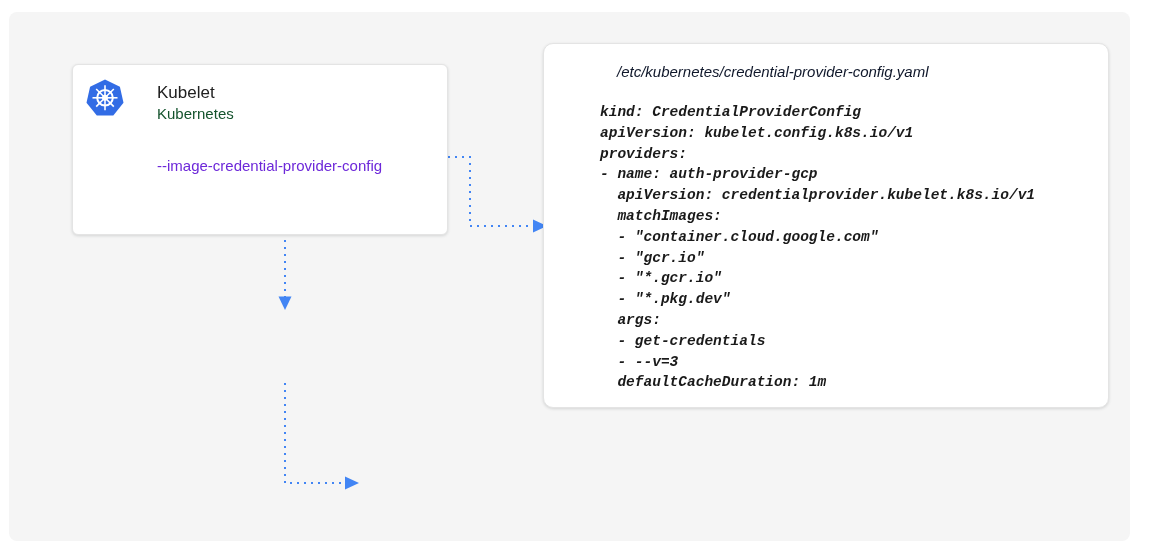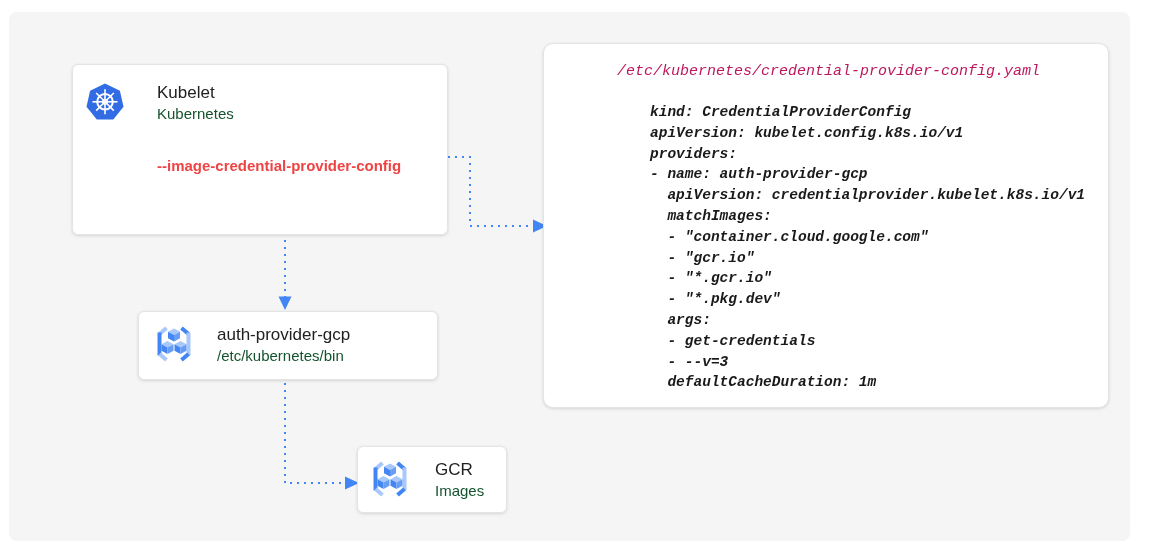--- a/index.html
+++ b/index.html
@@ -18,40 +18,40 @@
   .card{
     position:absolute;background:#FFFFFF;box-sizing:border-box;
     border:1px solid #E4E4E4;border-radius:6px;
     box-shadow:0 1px 3px rgba(60,64,67,0.18);
   }
   #card-kubelet{left:72px;top:64px;width:376px;height:171px;}
   #card-config{left:543px;top:43px;width:566px;height:365px;border-radius:10px;}
   #card-auth{left:138px;top:311px;width:300px;height:69px;}
   #card-gcr{left:357px;top:446px;width:150px;height:67px;}
 
-  .head{display:flex;align-items:center;}
+  .head{display:flex;align-items:flex-start;}
   #card-kubelet .head{padding:14px 0 0 13px;}
   #card-kubelet .icon{width:38px;height:38px;margin-right:33px;}
   #card-auth .head{padding:9px 0 0 14px;}
   #card-auth .icon{width:42px;height:42px;margin-right:22px;}
   #card-gcr .head{padding:9px 0 0 11px;}
   #card-gcr .icon{width:42px;height:42px;margin-right:24px;}
   .icon{flex:none;display:block;}
   .txt{padding-top:3px;}
   .t-title{font-size:17px;line-height:21px;color:#212121;}
   .t-sub{font-size:15px;line-height:21px;color:#14532d;}
-  .flags{margin:31px 0 0 84px;font-size:15px;line-height:22px;color:#ef4444;font-weight:bold;}
+  .flags{margin:31px 0 0 84px;font-size:15px;line-height:22px;color:#6d28d9;}
 
   .code-path{
     margin:17px 0 8px 73px;
-    font-family:Liberation Mono, monospace;font-style:italic;
-    font-size:15px;line-height:22px;color:#be185d;white-space:pre;
+    font-family:Liberation Sans, sans-serif;font-style:italic;
+    font-size:15px;line-height:22px;color:#0f172a;white-space:pre;
   }
   pre.code{
-    margin:19px 0 0 106px;
+    margin:19px 0 0 56px;
     font-family:"Liberation Mono",monospace;font-style:italic;font-weight:bold;
     font-size:14.5px;line-height:20.8px;color:#1A1A1A;white-space:pre;
   }
   .defs{position:absolute;width:0;height:0;overflow:hidden;}
 </style>
 </head>
 <body>
 
 <svg class="defs" aria-hidden="true">
   <defs>
@@ -129,36 +129,14 @@
   - "container.cloud.google.com"
   - "gcr.io"
   - "*.gcr.io"
   - "*.pkg.dev"
   args:
   - get-credentials
   - --v=3
   defaultCacheDuration: 1m</pre>
   </div>
 
-  <div class="card" id="card-auth">
-    <div class="head">
-      <svg class="icon" viewBox="0 0 42 42">
-        <use href="#sym-gcr"></use>
-      </svg>
-      <div class="txt">
-        <div class="t-title">auth-provider-gcp</div>
-        <div class="t-sub">/etc/kubernetes/bin</div>
-      </div>
-    </div>
-  </div>
 
-  <div class="card" id="card-gcr">
-    <div class="head">
-      <svg class="icon" viewBox="0 0 42 42">
-        <use href="#sym-gcr"></use>
-      </svg>
-      <div class="txt">
-        <div class="t-title">GCR</div>
-        <div class="t-sub">Images</div>
-      </div>
-    </div>
-  </div>
 </div>
 
 </body></html>

